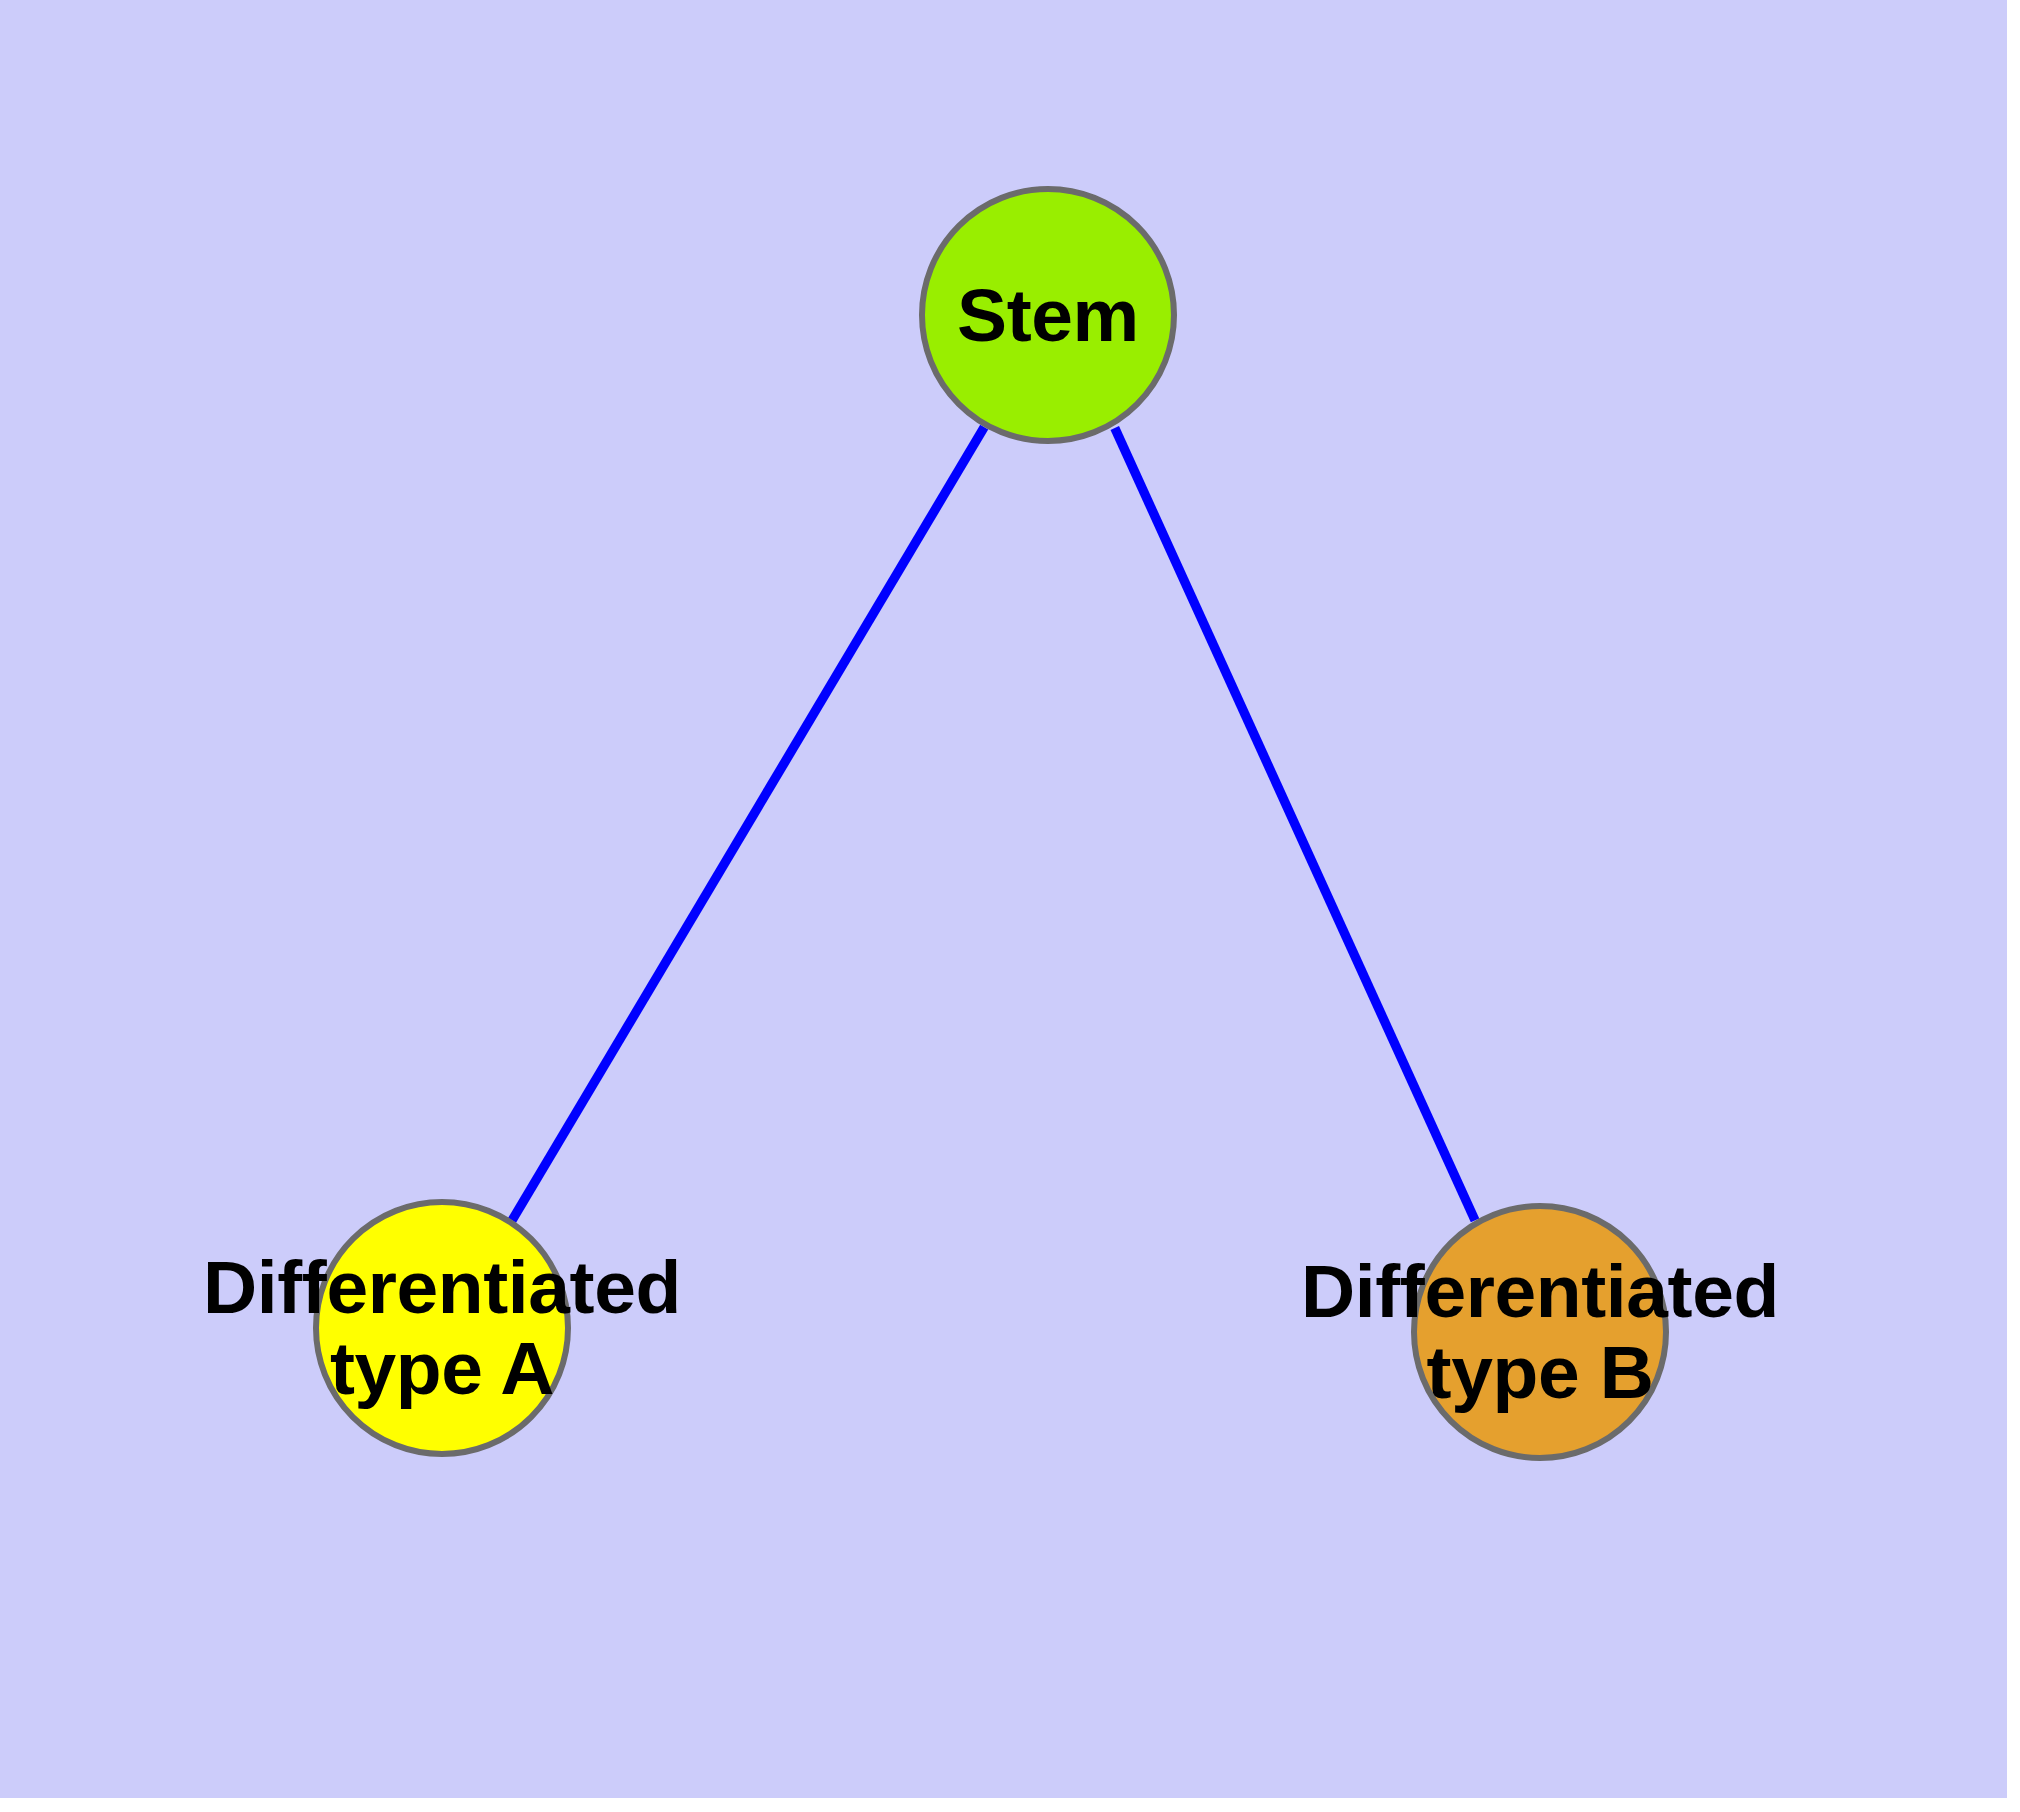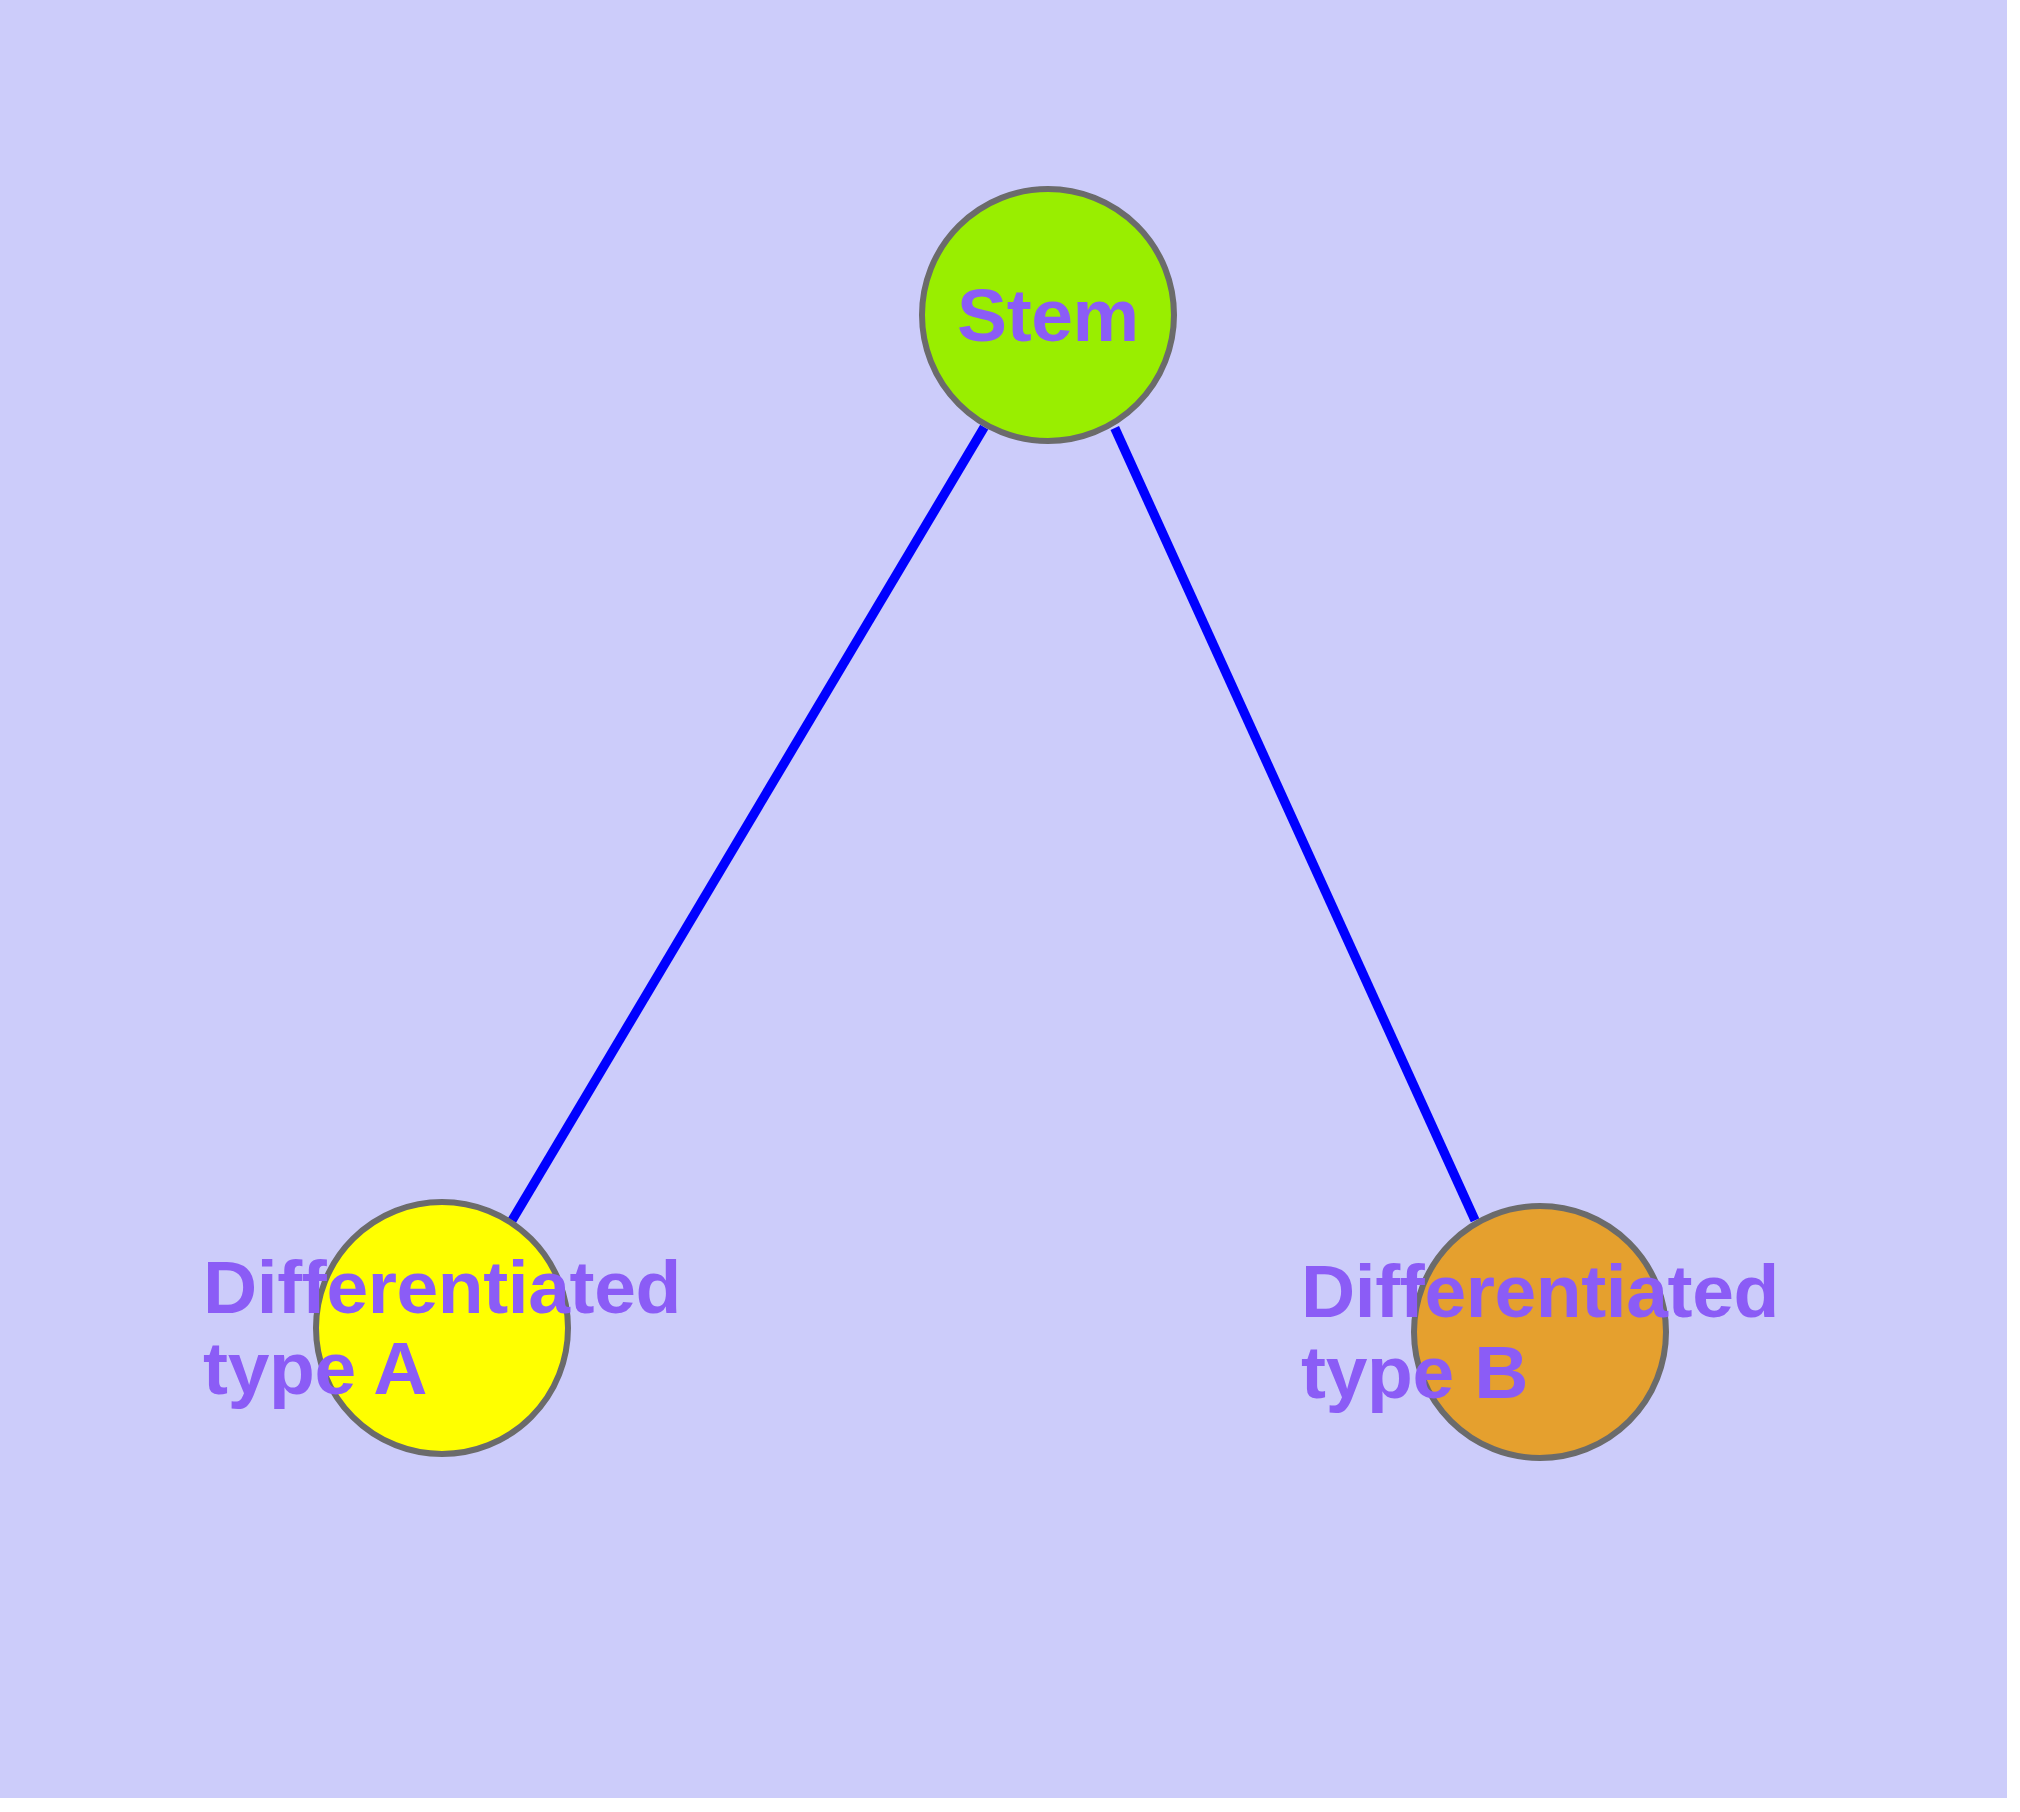--- a/index.html
+++ b/index.html
@@ -43,21 +43,22 @@
     border-radius: 50%;
     box-sizing: border-box;
     border: 6px solid #6b6b6b;
   }
   .node-label {
     position: absolute;
     left: 50%;
     top: 50%;
     transform: translate(-50%, -50%);
     white-space: pre;
-    color: #8b5cf6;
+    text-align: center;
+    color: #000000;
     font-weight: bold;
     line-height: 1.08;
     letter-spacing: -0.4px;
   }
 </style>
 </head>
 <body>
 
 <div id="canvas" style="width: 2021px; height: 1812px; background: rgb(255, 255, 255);">
   <div id="plot-area" style="background: rgb(204, 204, 250);"></div>

